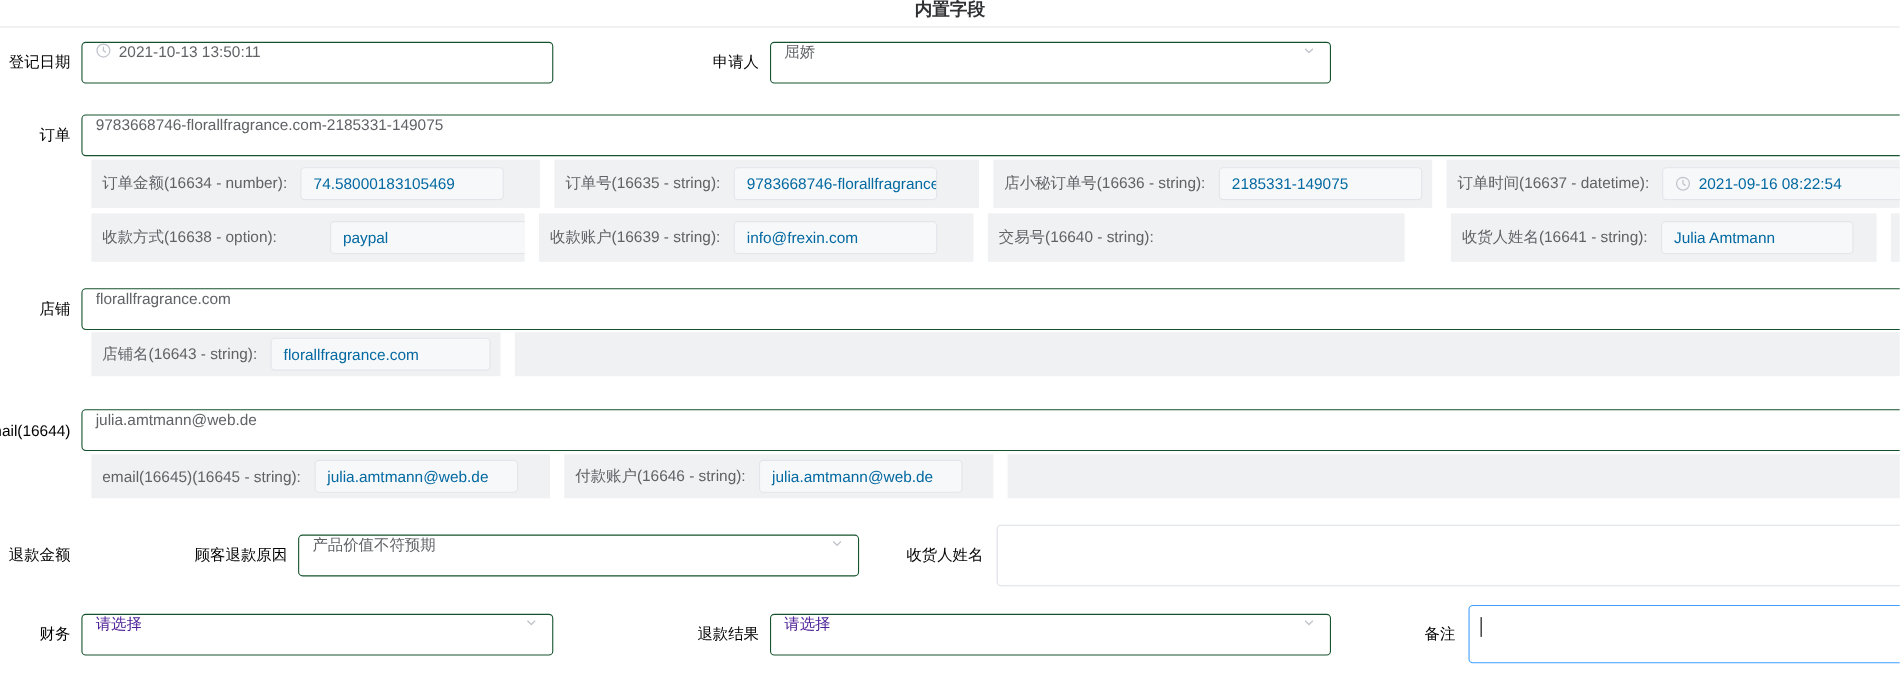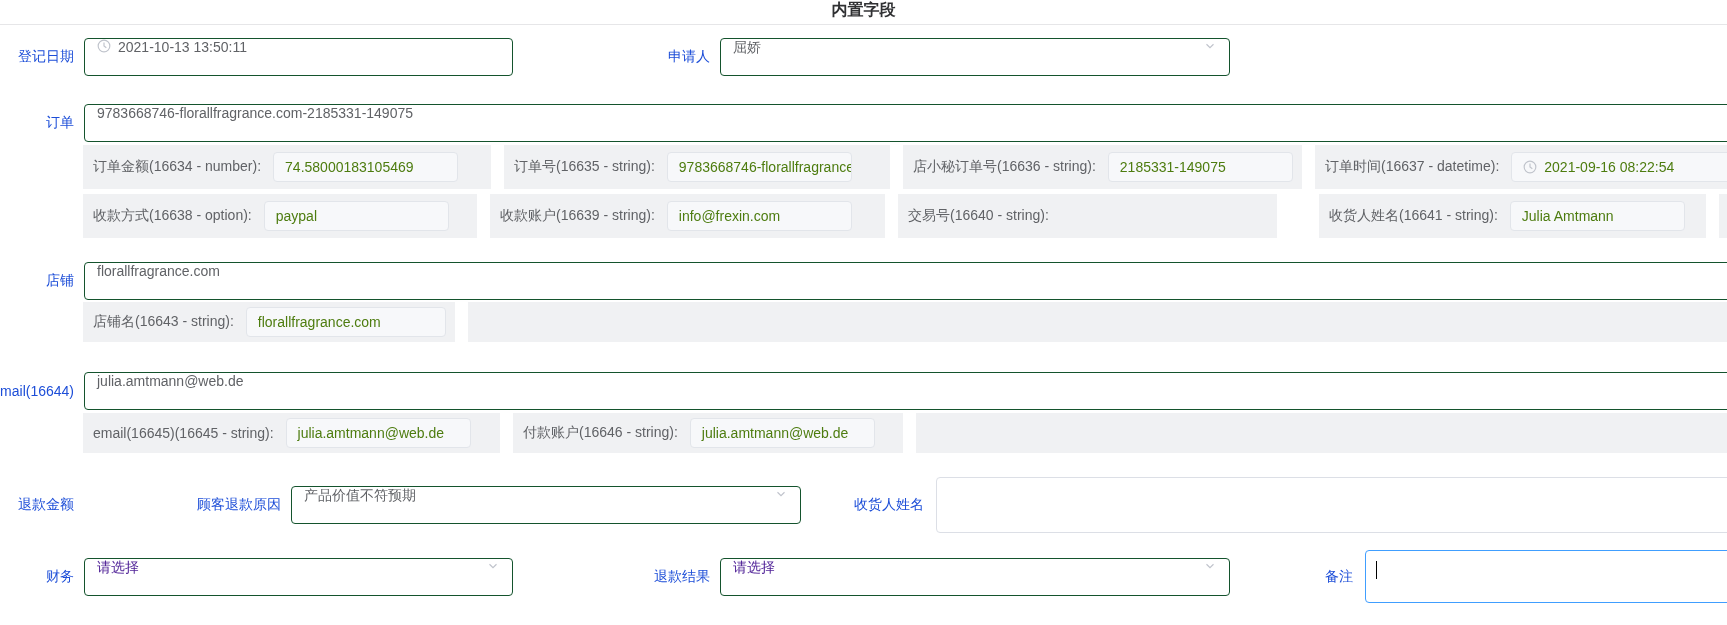--- a/index.html
+++ b/index.html
@@ -4,41 +4,41 @@
 <style>
   html,body{margin:0;padding:0;}
   body{
     width:1727px;height:625px;overflow:hidden;background:#fff;
     font-family:"Liberation Sans","DejaVu Sans",sans-serif;
     font-size:14px;color:#606266;position:relative;
   }
   .titlebar{height:24px;border-bottom:1px solid #e6e6e8;text-align:center;}
   .titlebar .title{font-weight:700;color:#303133;font-size:16px;line-height:20px;}
   .frow{display:flex;align-items:center;}
-  .lbl{color:#1d4ed8;white-space:nowrap;display:flex;justify-content:flex-end;align-items:center;overflow:visible;padding-left:10px;}
+  .lbl{color:#000000;white-space:nowrap;display:flex;justify-content:flex-end;align-items:center;overflow:visible;}
   .lbl.c1{flex:0 0 64px;width:64px;}
   .lbl.c2{flex:0 0 187px;width:187px;}
   .lbl.c3{flex:0 0 113px;width:113px;}
   .g10{flex:0 0 10px;}
   .g12{flex:0 0 12px;}
   .ctl{height:38px;box-sizing:border-box;border:1px solid #14532d;border-radius:4px;background:#fff;
        display:flex;align-items:flex-start;padding:0 12px;color:#606266;overflow:hidden;white-space:nowrap;}
   .f1{flex:0 0 429px;width:429px;}
   .f2{flex:0 0 510px;width:510px;}
   .f3{flex:1 1 auto;margin-right:-10px;}
   .full{flex:1 1 auto;margin-right:-10px;}
   .placeholder{color:#4c1d95;}
   .chev{margin-left:auto;flex:0 0 auto;display:flex;align-items:center;}
   .icn{flex:0 0 auto;display:flex;align-items:center;margin-right:7px;}
   .subrow{display:flex;column-gap:13px;margin-left:83px;}
   .cell{background:#f0f1f3;height:44px;display:flex;align-items:center;padding-left:10px;box-sizing:border-box;overflow:hidden;}
   .cell.h40{height:40px;}
   .clabel{color:#606266;margin-right:12px;white-space:nowrap;flex:0 0 auto;}
   .cinput{height:30px;box-sizing:border-box;background:#f7f8fa;border:1px solid #e2e5ea;border-radius:4px;
-          padding:0 11px;color:#4d7c0f;display:flex;align-items:center;width:185px;flex:0 0 185px;
+          padding:0 11px;color:#0369a1;display:flex;align-items:center;width:185px;flex:0 0 185px;
           overflow:hidden;white-space:nowrap;}
   .cinput.w200{width:200px;flex:0 0 200px;}
   .cinput.grow{flex:1 1 auto;width:auto;margin-right:-8px;}
   .cfill{flex:1 1 auto;background:#f0f1f3;height:44px;margin-right:-10px;}
   .cfill.h40{height:40px;}
   .txt{height:56px;box-sizing:border-box;border:1px solid #dcdfe6;border-radius:4px;background:#fff;
        align-self:center;display:flex;align-items:flex-start;padding:8px 10px;}
   .txt.focused{border:1px solid #409eff;height:53px;}
   .caret{width:1px;height:18px;background:#000;display:inline-block;margin-top:2px;animation:blink 1s step-end infinite;}
   @keyframes blink{50%{opacity:0;}}
@@ -111,21 +111,21 @@
             <circle cx="12" cy="12" r="10" fill="none" stroke="#c0c4cc" stroke-width="2"></circle>
             <path d="M12 6v6l4 3" fill="none" stroke="#c0c4cc" stroke-width="2"></path>
           </svg>
       </span>
       <span>2021-09-16 08:22:54</span>
     </span>
   </div>
 </div>
 
 <div class="subrow mt5">
-  <div class="cell" style="flex:0 0 394px;">
+  <div class="cell" style="flex:0 0 394px;gap:36px;">
     <span class="clabel">收款方式(16638 - option):</span>
     <span class="cinput">
         <span>paypal</span>
       </span>
   </div>
   <div class="cell" style="flex:0 0 395px;">
     <span class="clabel">收款账户(16639 - string):</span>
     <span class="cinput">
         <span>info@frexin.com</span>
       </span>

